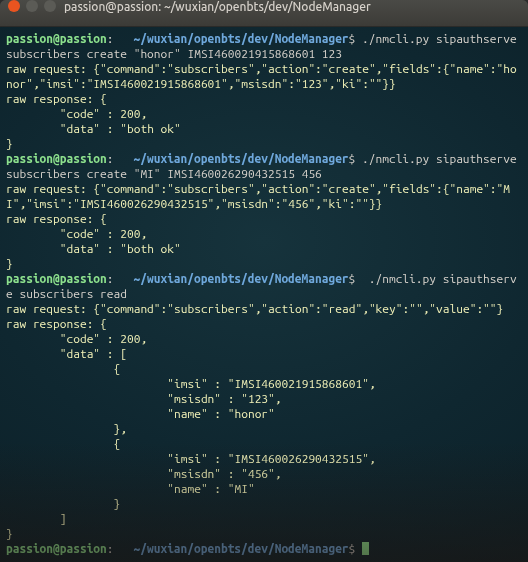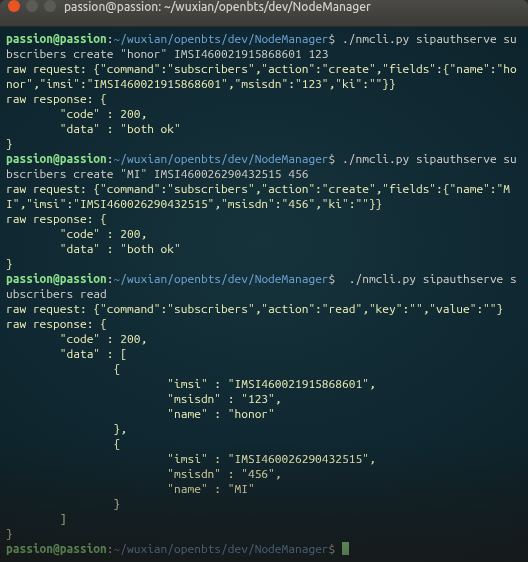--- a/index.html
+++ b/index.html
@@ -7,21 +7,21 @@
   .window { width: 528px; height: 562px; background: #3a3a3a; display: flex; flex-direction: column; border-radius: 6px 6px 0 0; overflow: hidden; }
   .titlebar { height: 28px; background: linear-gradient(#4a4a46, #3c3b37); display: flex; align-items: flex-start; padding: 0 8px; gap: 8px; border-bottom: 1px solid #2a2a28; }
   .win-btns { display: flex; gap: 6px; align-items: center; }
   .win-btn { width: 12px; height: 12px; border-radius: 50%; display: inline-block; }
   .btn-close { background: #e95420; }
   .btn-min, .btn-max { background: #5b5b56; }
   .title { color: #d8d3cc; font-size: 12px; font-weight: 500; white-space: nowrap; overflow: hidden; text-overflow: ellipsis; }
   .terminal { flex: 1; background: radial-gradient(ellipse 120% 90% at 50% 40%, #16333c 0%, #0f2730 45%, #0a1b22 100%); color: #8de18d; font-family: "Ubuntu Mono","DejaVu Sans Mono",monospace; font-size: 12px; line-height: 15px; padding: 4px 6px 6px 6px; white-space: pre-wrap; word-break: break-all; position: relative; }
   .terminal::after { content:""; position:absolute; left:0; right:0; bottom:0; height:120px; background: linear-gradient(to top, rgba(30,20,15,0.55), rgba(0,0,0,0)); pointer-events:none; }
   .p-user { color: #8de18d; font-weight: bold; }
-  .p-path { color: #6fa8dc; font-weight: normal; }
+  .p-path { color: #6fa8dc; font-weight: bold; margin-left: 20px; }
   .p-sep  { color: #d8d3cc; }
   .cmd    { color: #d8d3cc; }
   .out    { color: #f2f2b8; text-align: center; }
   .cursor { display: inline-block; width: 7px; height: 13px; background: #8de18d; vertical-align: -2px; }
 </style>
 </head>
 <body>
 
 <div class="window">
   <div class="titlebar">

